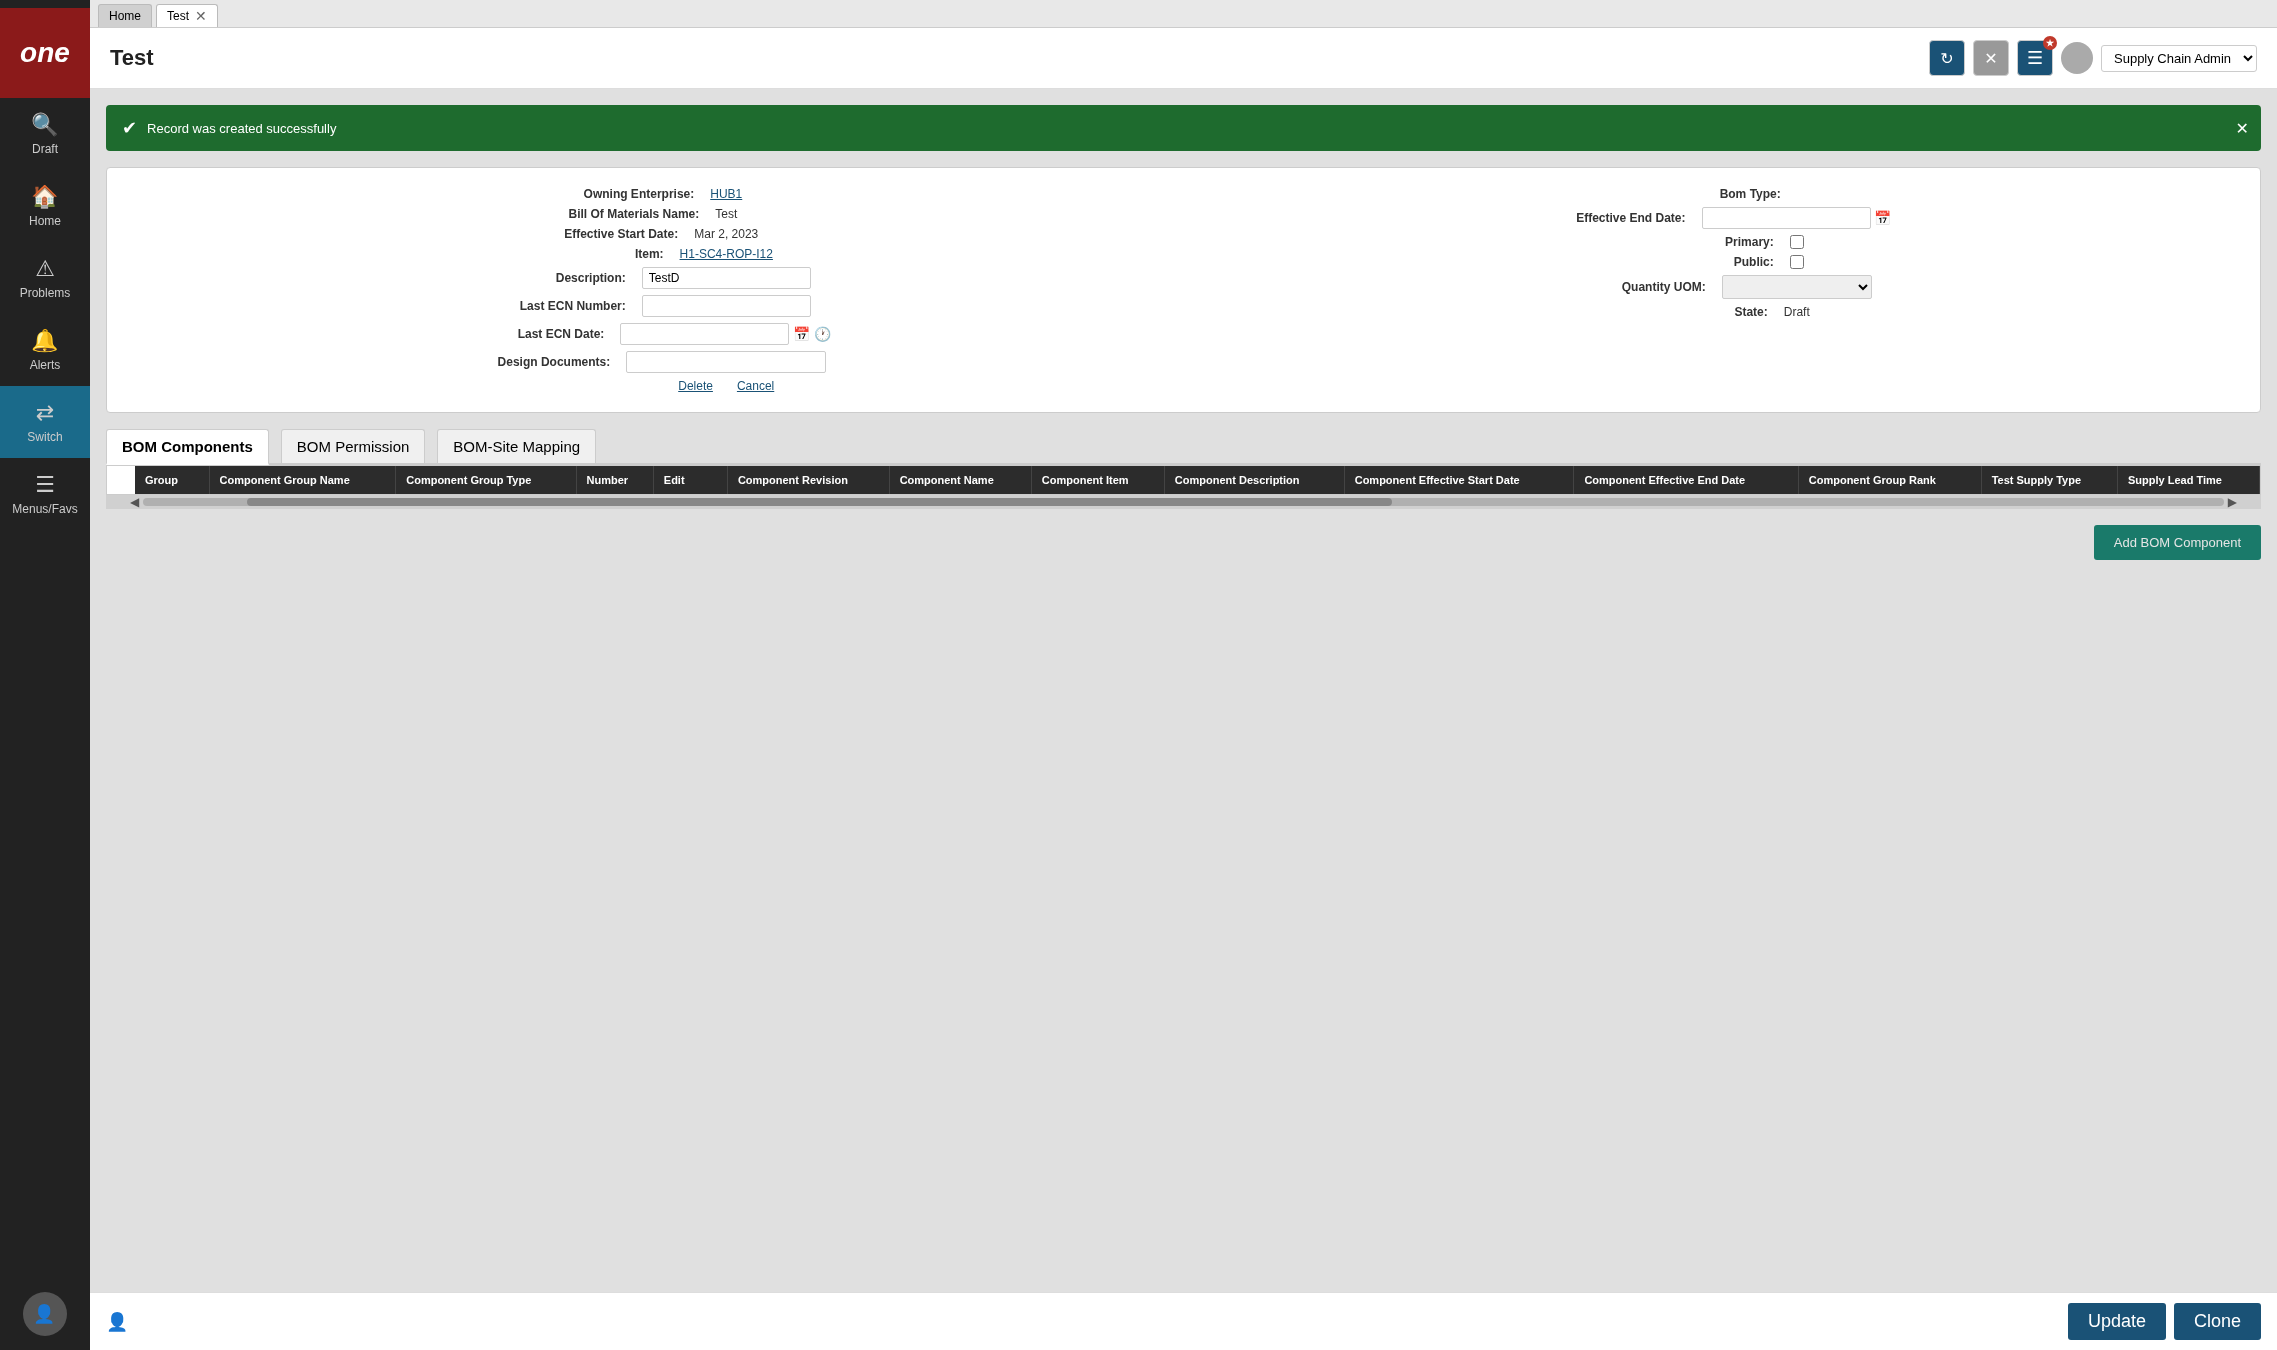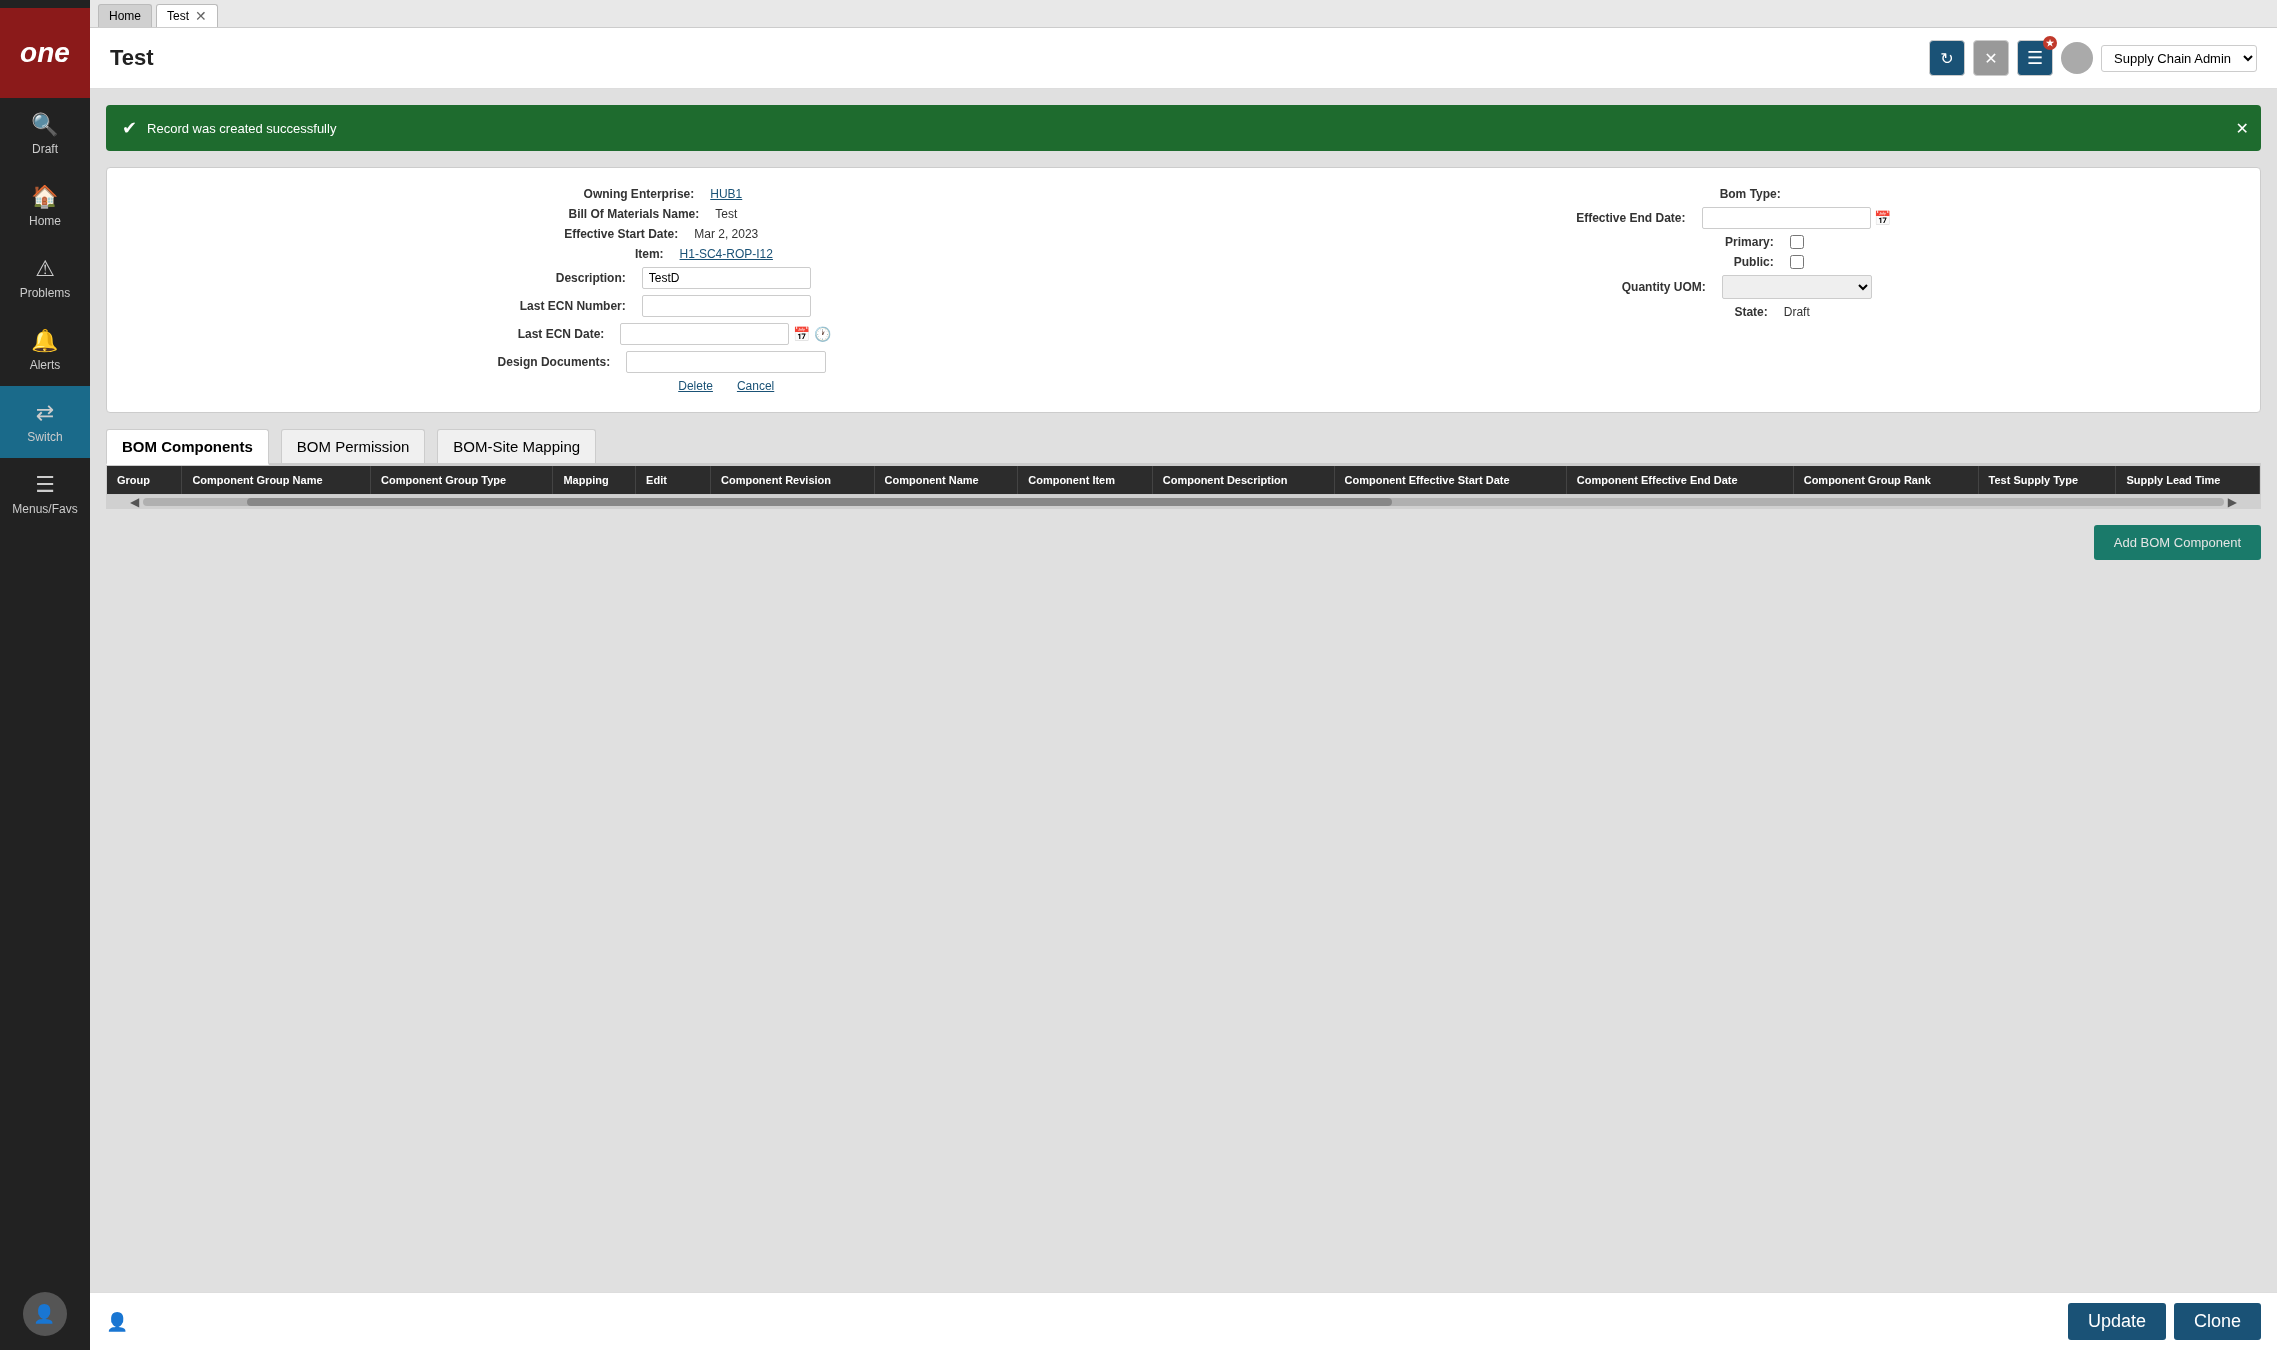--- a/index.html
+++ b/index.html
@@ -272,20 +272,21 @@
       border-bottom: 2px solid white;
       margin-bottom: -2px;
       font-weight: bold;
     }
 
     
     .table-wrapper {
       overflow-x: auto;
       background: white;
       border: 1px solid #ccc;
+      padding-left: 28px;
     }
     table {
       border-collapse: collapse;
       min-width: 100%;
     }
     thead tr {
       background: #2c2c2c;
       color: white;
     }
     thead th {
@@ -564,21 +565,21 @@
           </div>
         </div>
 
         <div class="table-wrapper">
           <table>
             <thead>
               <tr>
                 <th><span>Group</span></th>
                 <th><span>Component Group Name</span></th>
                 <th><span>Component Group Type</span></th>
-                <th><span>Mapping</span></th>
+                <th><span>Number</span></th>
                 <th><span>Edit</span></th>
                 <th><span>Component Revision</span></th>
                 <th><span>Component Name</span></th>
                 <th><span>Component Item</span></th>
                 <th><span>Component Description</span></th>
                 <th><span>Component Effective Start Date</span></th>
                 <th><span>Component Effective End Date</span></th>
                 <th><span>Component Group Rank</span></th>
                 <th><span>Test Supply Type</span></th>
                 <th><span>Supply Lead Time</span></th>

